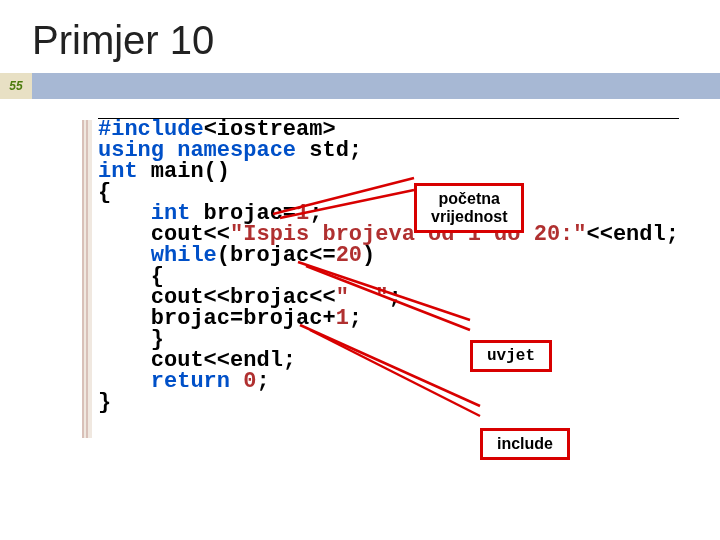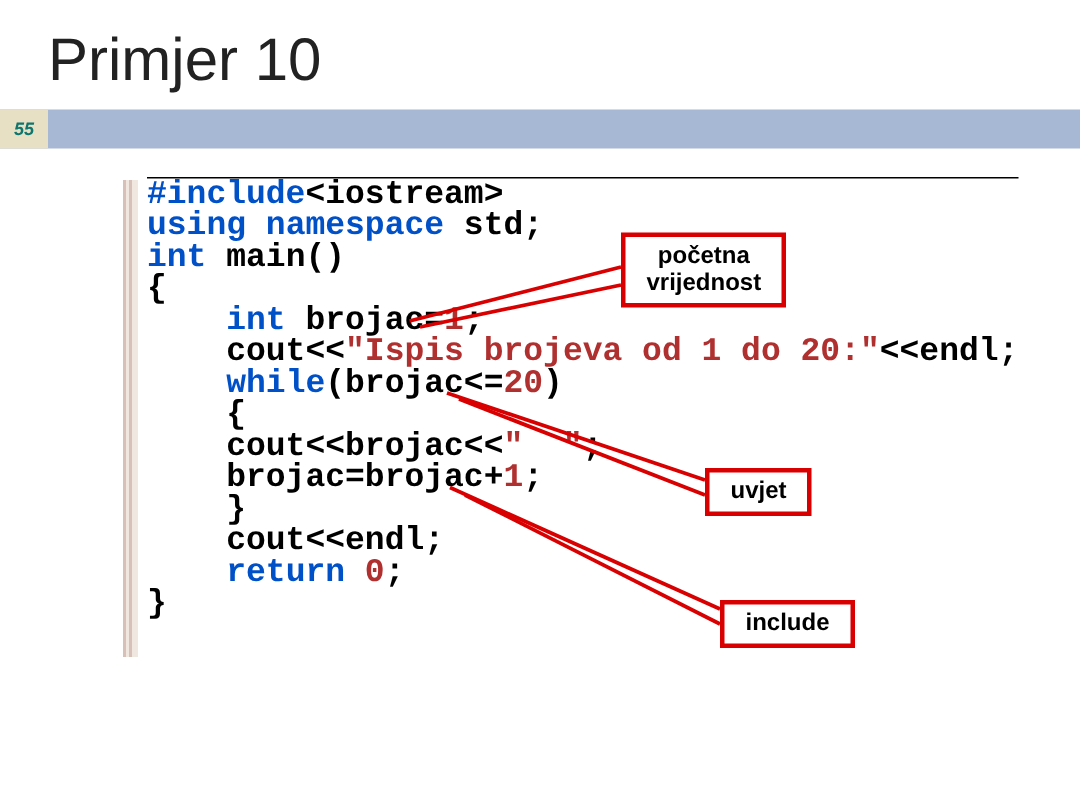--- a/index.html
+++ b/index.html
@@ -21,21 +21,21 @@
     width: 100%;
     height: 26px;
     background: #a7b8d4;
     display: flex;
     align-items: center;
   }
   .page-badge {
     width: 32px;
     height: 26px;
     background: #e8e0c4;
-    color: #0f766e;
+    color: #4d7c0f;
     font-style: italic;
     font-size: 12px;
     font-weight: bold;
     display: flex;
     align-items: center;
     justify-content: center;
   }
   .code-region {
     position: absolute;
     left: 82px;
@@ -74,20 +74,21 @@
   .callout {
     position: absolute;
     border: 3px solid #d80000;
     background: #fff;
     padding: 4px 14px;
     font-size: 16px;
     font-weight: bold;
     color: #000;
     text-align: center;
     z-index: 5;
+    margin-top: 28px;
   }
   svg.lines {
     position: absolute;
     left: 0; top: 0;
     width: 720px; height: 540px;
     pointer-events: none;
     z-index: 3;
   }
 </style>
 </head>
@@ -122,15 +123,15 @@
   <line x1="280" y1="218" x2="414" y2="190" stroke="#d80000" stroke-width="2.5"></line>
   <line x1="298" y1="262" x2="470" y2="320" stroke="#d80000" stroke-width="2.5"></line>
   <line x1="306" y1="266" x2="470" y2="330" stroke="#d80000" stroke-width="2.5"></line>
   <line x1="300" y1="325" x2="480" y2="406" stroke="#d80000" stroke-width="2.5"></line>
   <line x1="310" y1="330" x2="480" y2="416" stroke="#d80000" stroke-width="2.5"></line>
 </svg>
 
 <div class="callout" style="left:414px; top:155px; white-space:pre-line; line-height:18px;">početna
 vrijednost</div>
 
-<div class="callout" style="left:470px; top:312px;">uvjet</div>
+<div class="callout" style="left:470px; top:312px;font-family:Liberation Mono, monospace;">uvjet</div>
 
 <div class="callout" style="left:480px; top:400px;">include</div>
 
 </body></html>

